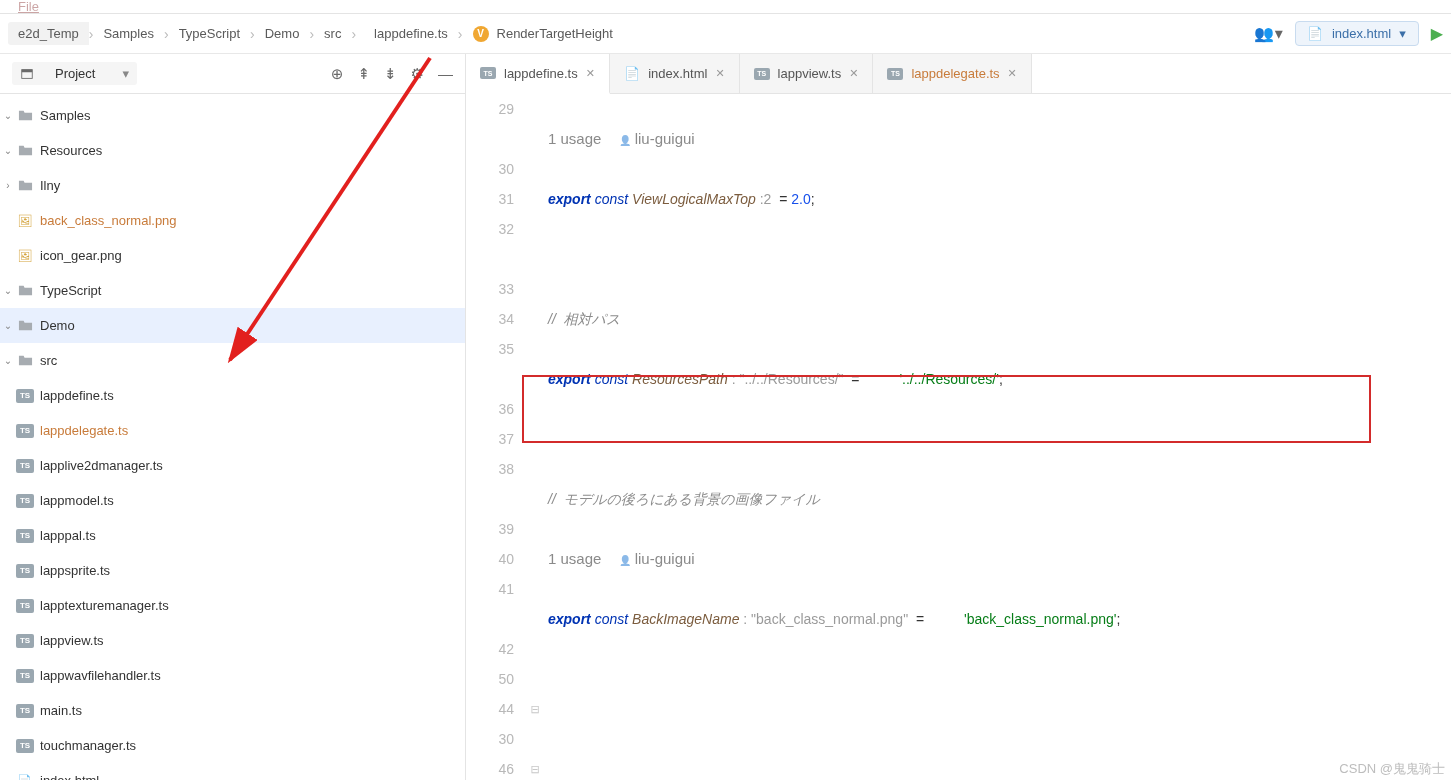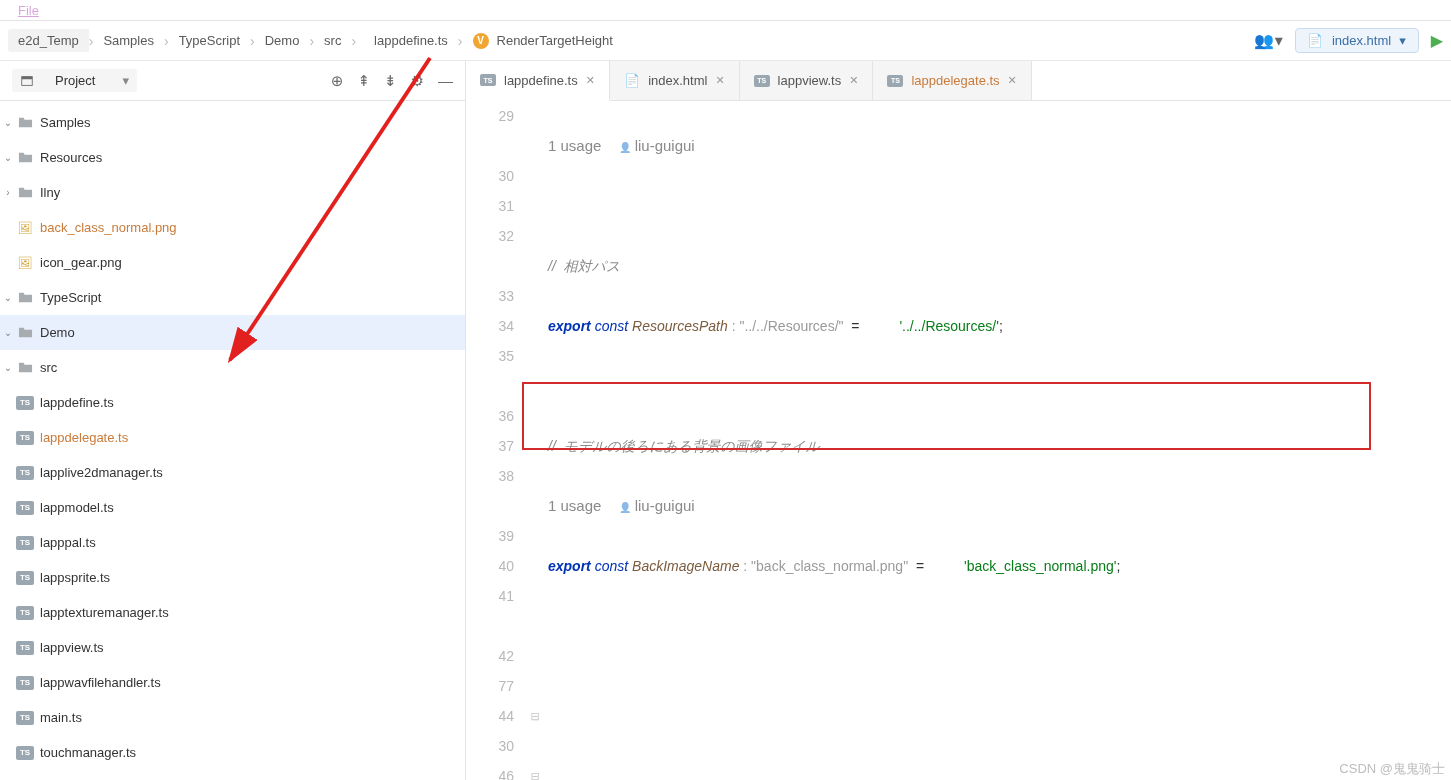--- a/index.html
+++ b/index.html
@@ -1,18 +1,18 @@
 <!DOCTYPE html>
 <html><head>
 <meta charset="utf-8">
 <style>
 * { margin:0; padding:0; box-sizing:border-box; font-family:"Segoe UI",Arial,sans-serif; }
 body { width:1451px; height:780px; background:#fff; overflow:hidden; font-size:13px; color:#333; position:relative; }
 
-.menubar { height:21px; display:flex; gap:22px; padding:0 18px; font-size:13px; color:#a21caf; align-items:center; border-bottom:1px solid #e4e4e4; overflow:hidden; }
+.menubar { height:14px; display:flex; gap:22px; padding:0 18px; font-size:13px; color:#7f1d1d; align-items:center; border-bottom:1px solid #e4e4e4; overflow:hidden; }
 .menubar span { text-decoration:underline; text-decoration-thickness:1px; opacity:.4; }
 
 .crumbrow { height:40px; display:flex; align-items:center; padding:0 8px; border-bottom:1px solid #e8e8e8; }
 .crumbrow .crumb { padding:4px 10px; color:#5a5a5a; display:flex; align-items:center; gap:4px; }
 .crumbrow .crumb.first { background:#f2f2f2; border-radius:3px 0 0 3px; }
 .crumbrow .sep { color:#bbb; font-size:14px; }
 .crumbrow .var-chip { display:inline-flex; align-items:center; justify-content:center; width:16px; height:16px; background:#f0a732; color:#fff; border-radius:50%; font-size:10px; font-weight:bold; margin-right:4px; }
 .crumbrow .right { margin-left:auto; display:flex; align-items:center; gap:12px; }
 .crumbrow .config { background:#eef4fb; border:1px solid #c8dbef; border-radius:4px; padding:4px 12px; display:flex; align-items:center; gap:8px; color:#3b6fa8; }
 .crumbrow .run-btn { color:#4caf50; font-size:16px; }
@@ -302,21 +302,21 @@
           <div class="gl"></div>
           <div class="gl">36</div>
           <div class="gl">37</div>
         <div class="gl">38</div>
           <div class="gl"></div>
           <div class="gl">39</div>
           <div class="gl">40</div>
         <div class="gl">41</div>
           <div class="gl"></div>
           <div class="gl">42</div>
-          <div class="gl">77</div>
+          <div class="gl">50</div>
         <div class="gl">44</div>
           <div class="gl">30</div>
           <div class="gl">46</div>
       </div>
       <div class="foldcol">
         <div class="fc"></div>
           <div class="fc"></div>
           <div class="fc"></div>
           <div class="fc"></div>
         <div class="fc"></div>
@@ -334,20 +334,21 @@
         <div class="fc"></div>
           <div class="fc"></div>
           <div class="fc"></div>
           <div class="fc"></div>
         <div class="fc">⊟</div>
           <div class="fc"></div>
           <div class="fc">⊟</div>
       </div>
       <div class="code">
 <div class="cl meta"><span>1 usage</span><span class="usr">liu-guigui</span></div>
+<div class="cl"><span class="kw-export">export</span> <span class="kw-const">const</span> <span class="cname">ViewLogicalMaxTop</span> <span class="hint">:2  </span><span>= </span><span class="num">2.0</span><span>;</span></div>
 <div class="cl"></div>
 <div class="cl"><span class="cmt">//  相対パス</span></div>
 <div class="cl"><span class="kw-export">export</span> <span class="kw-const">const</span> <span class="cname">ResourcesPath</span> <span class="hint">: "../../Resources/"  </span><span>= </span><span class="str">'../../Resources/'</span><span>;</span></div>
 <div class="cl"></div>
 <div class="cl"><span class="cmt">//  モデルの後ろにある背景の画像ファイル</span></div>
 <div class="cl meta"><span>1 usage</span><span class="usr">liu-guigui</span></div>
 <div class="cl"><span class="kw-export">export</span> <span class="kw-const">const</span> <span class="cname">BackImageName</span> <span class="hint">: "back_class_normal.png"  </span><span>= </span><span class="str">'back_class_normal.png'</span><span>;</span></div>
 <div class="cl"></div>
 
 

